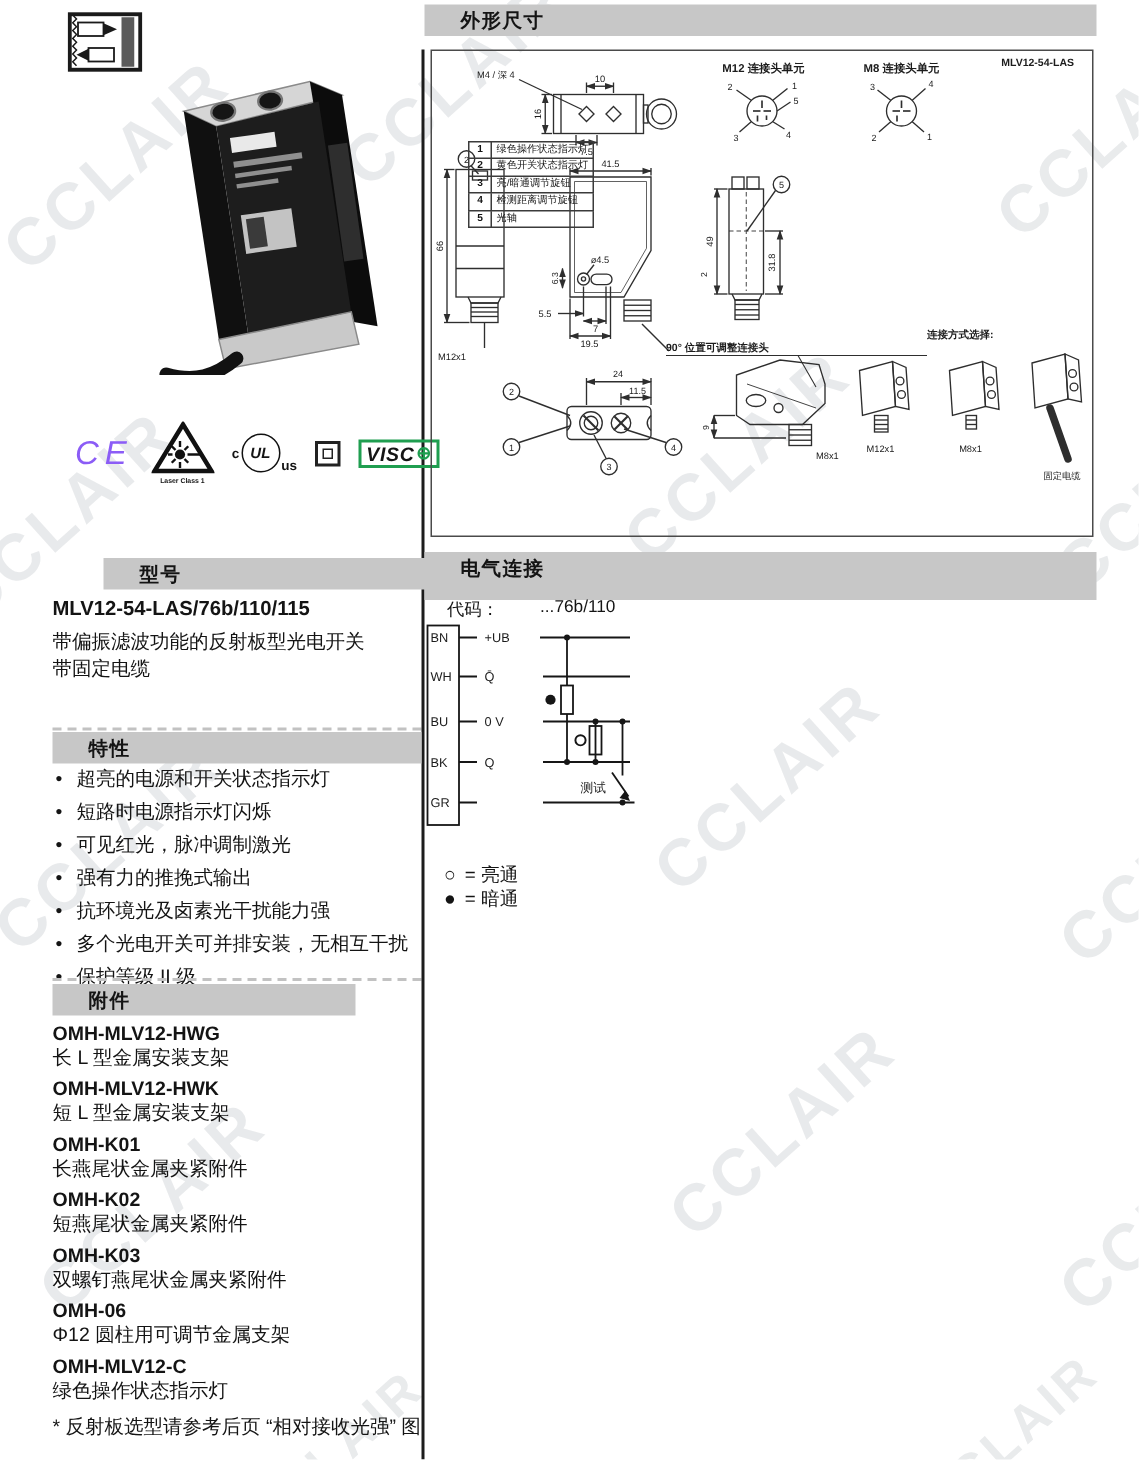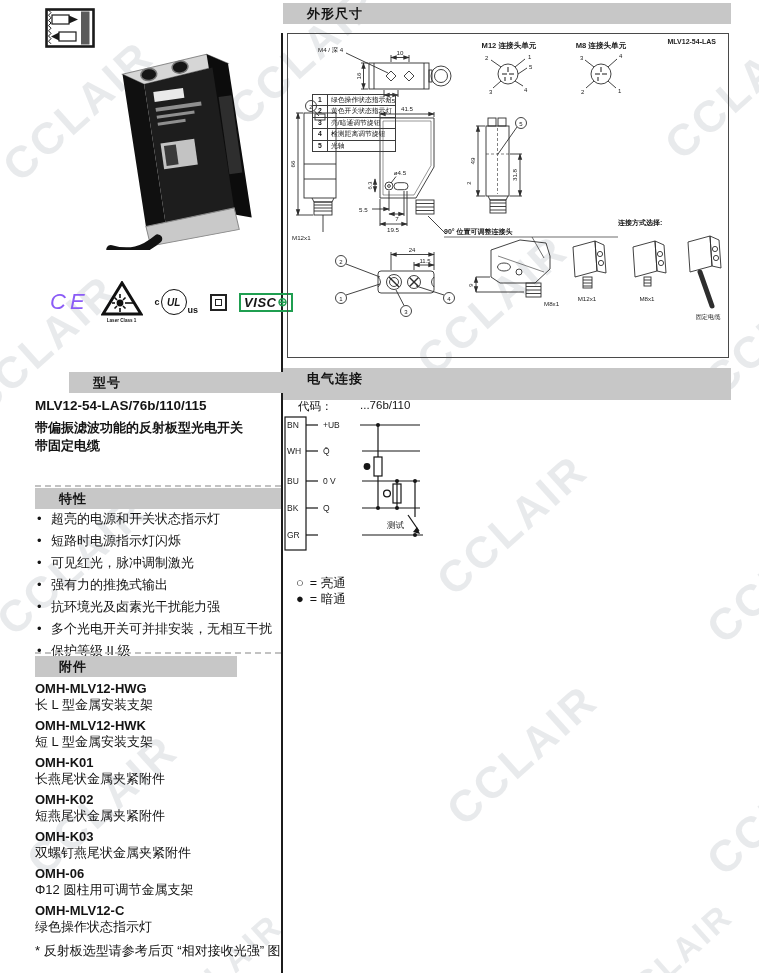--- a/index.html
+++ b/index.html
@@ -13,21 +13,21 @@
     letter-spacing:3px;transform:rotate(-42deg);opacity:.55;pointer-events:none;
     font-family:"Liberation Sans",sans-serif;white-space:nowrap;z-index:0;
   }
   .bar{
     background:#c7c7c7;font-weight:bold;font-size:13px;line-height:21px;
     padding-left:24px;letter-spacing:1px;box-sizing:border-box;z-index:2;
   }
   .vline{position:absolute;left:281px;top:33px;width:2px;height:940px;background:#1c1c1c;z-index:1;}
   .dashline{position:absolute;border-top:2px dashed #c2c2c2;width:246px;left:35px;}
   .model-number{position:absolute;left:35px;top:398px;font-size:13.5px;font-weight:bold;}
-  .model-desc{position:absolute;left:35px;width:250px;font-size:13px;line-height:18px;font-weight:bold;}
+  .model-desc{position:absolute;left:35px;width:250px;font-size:13px;line-height:18px;}
   .feature-list{position:absolute;left:35px;top:510px;width:250px;margin:0;padding:0;list-style:none;font-size:13px;}
   .feature-list li{position:relative;padding-left:16px;margin-bottom:5px;line-height:17px;}
   .feature-list li::before{content:"•";position:absolute;left:2px;top:0;}
   .acc-list{position:absolute;left:35px;top:681px;width:250px;}
   .acc-item{margin-bottom:6px;}
   .acc-code{font-size:13px;font-weight:bold;line-height:16px;}
   .acc-desc{font-size:13px;line-height:15px;}
   .footnote{font-size:13px;line-height:17px;margin-top:8px;padding-left:12px;text-indent:-12px;}
   .drawing-box{position:absolute;left:287px;top:33px;width:442px;height:325px;border:1.4px solid #4a4a4a;box-sizing:border-box;background:transparent;z-index:2;}
   .legend-table{position:absolute;left:312px;top:94px;border-collapse:collapse;font-size:6.8px;line-height:1.25;z-index:3;}

